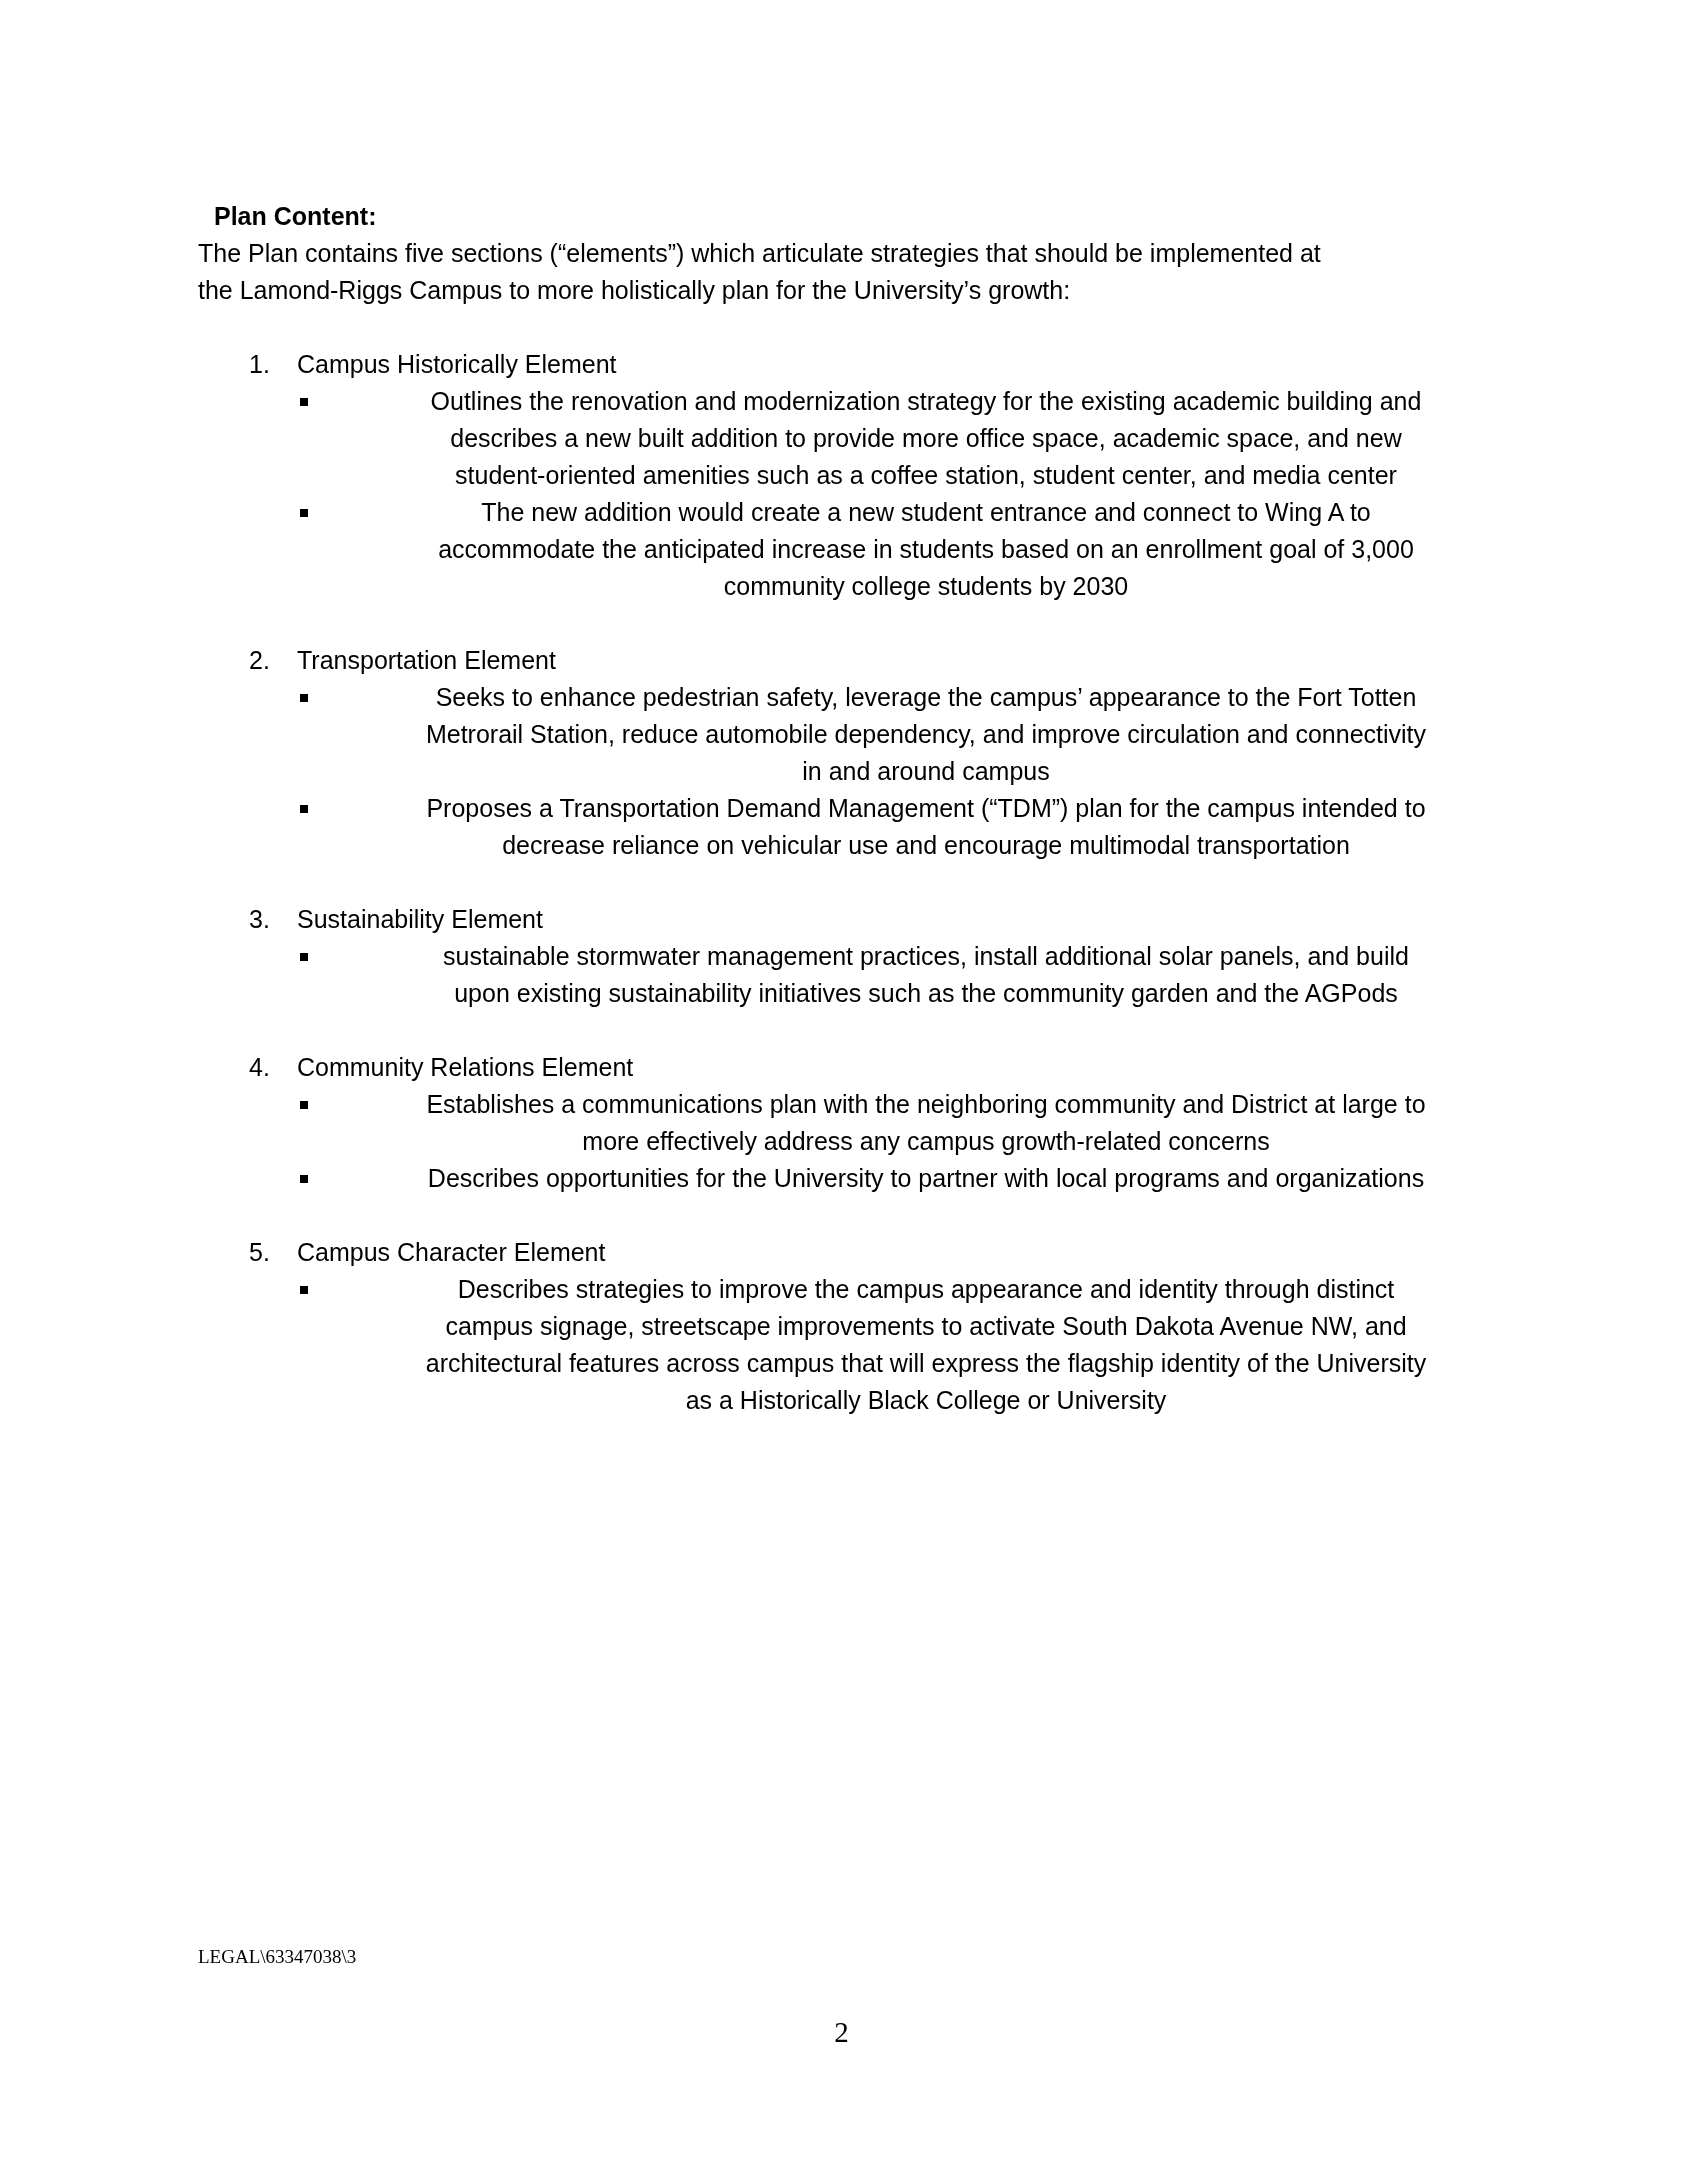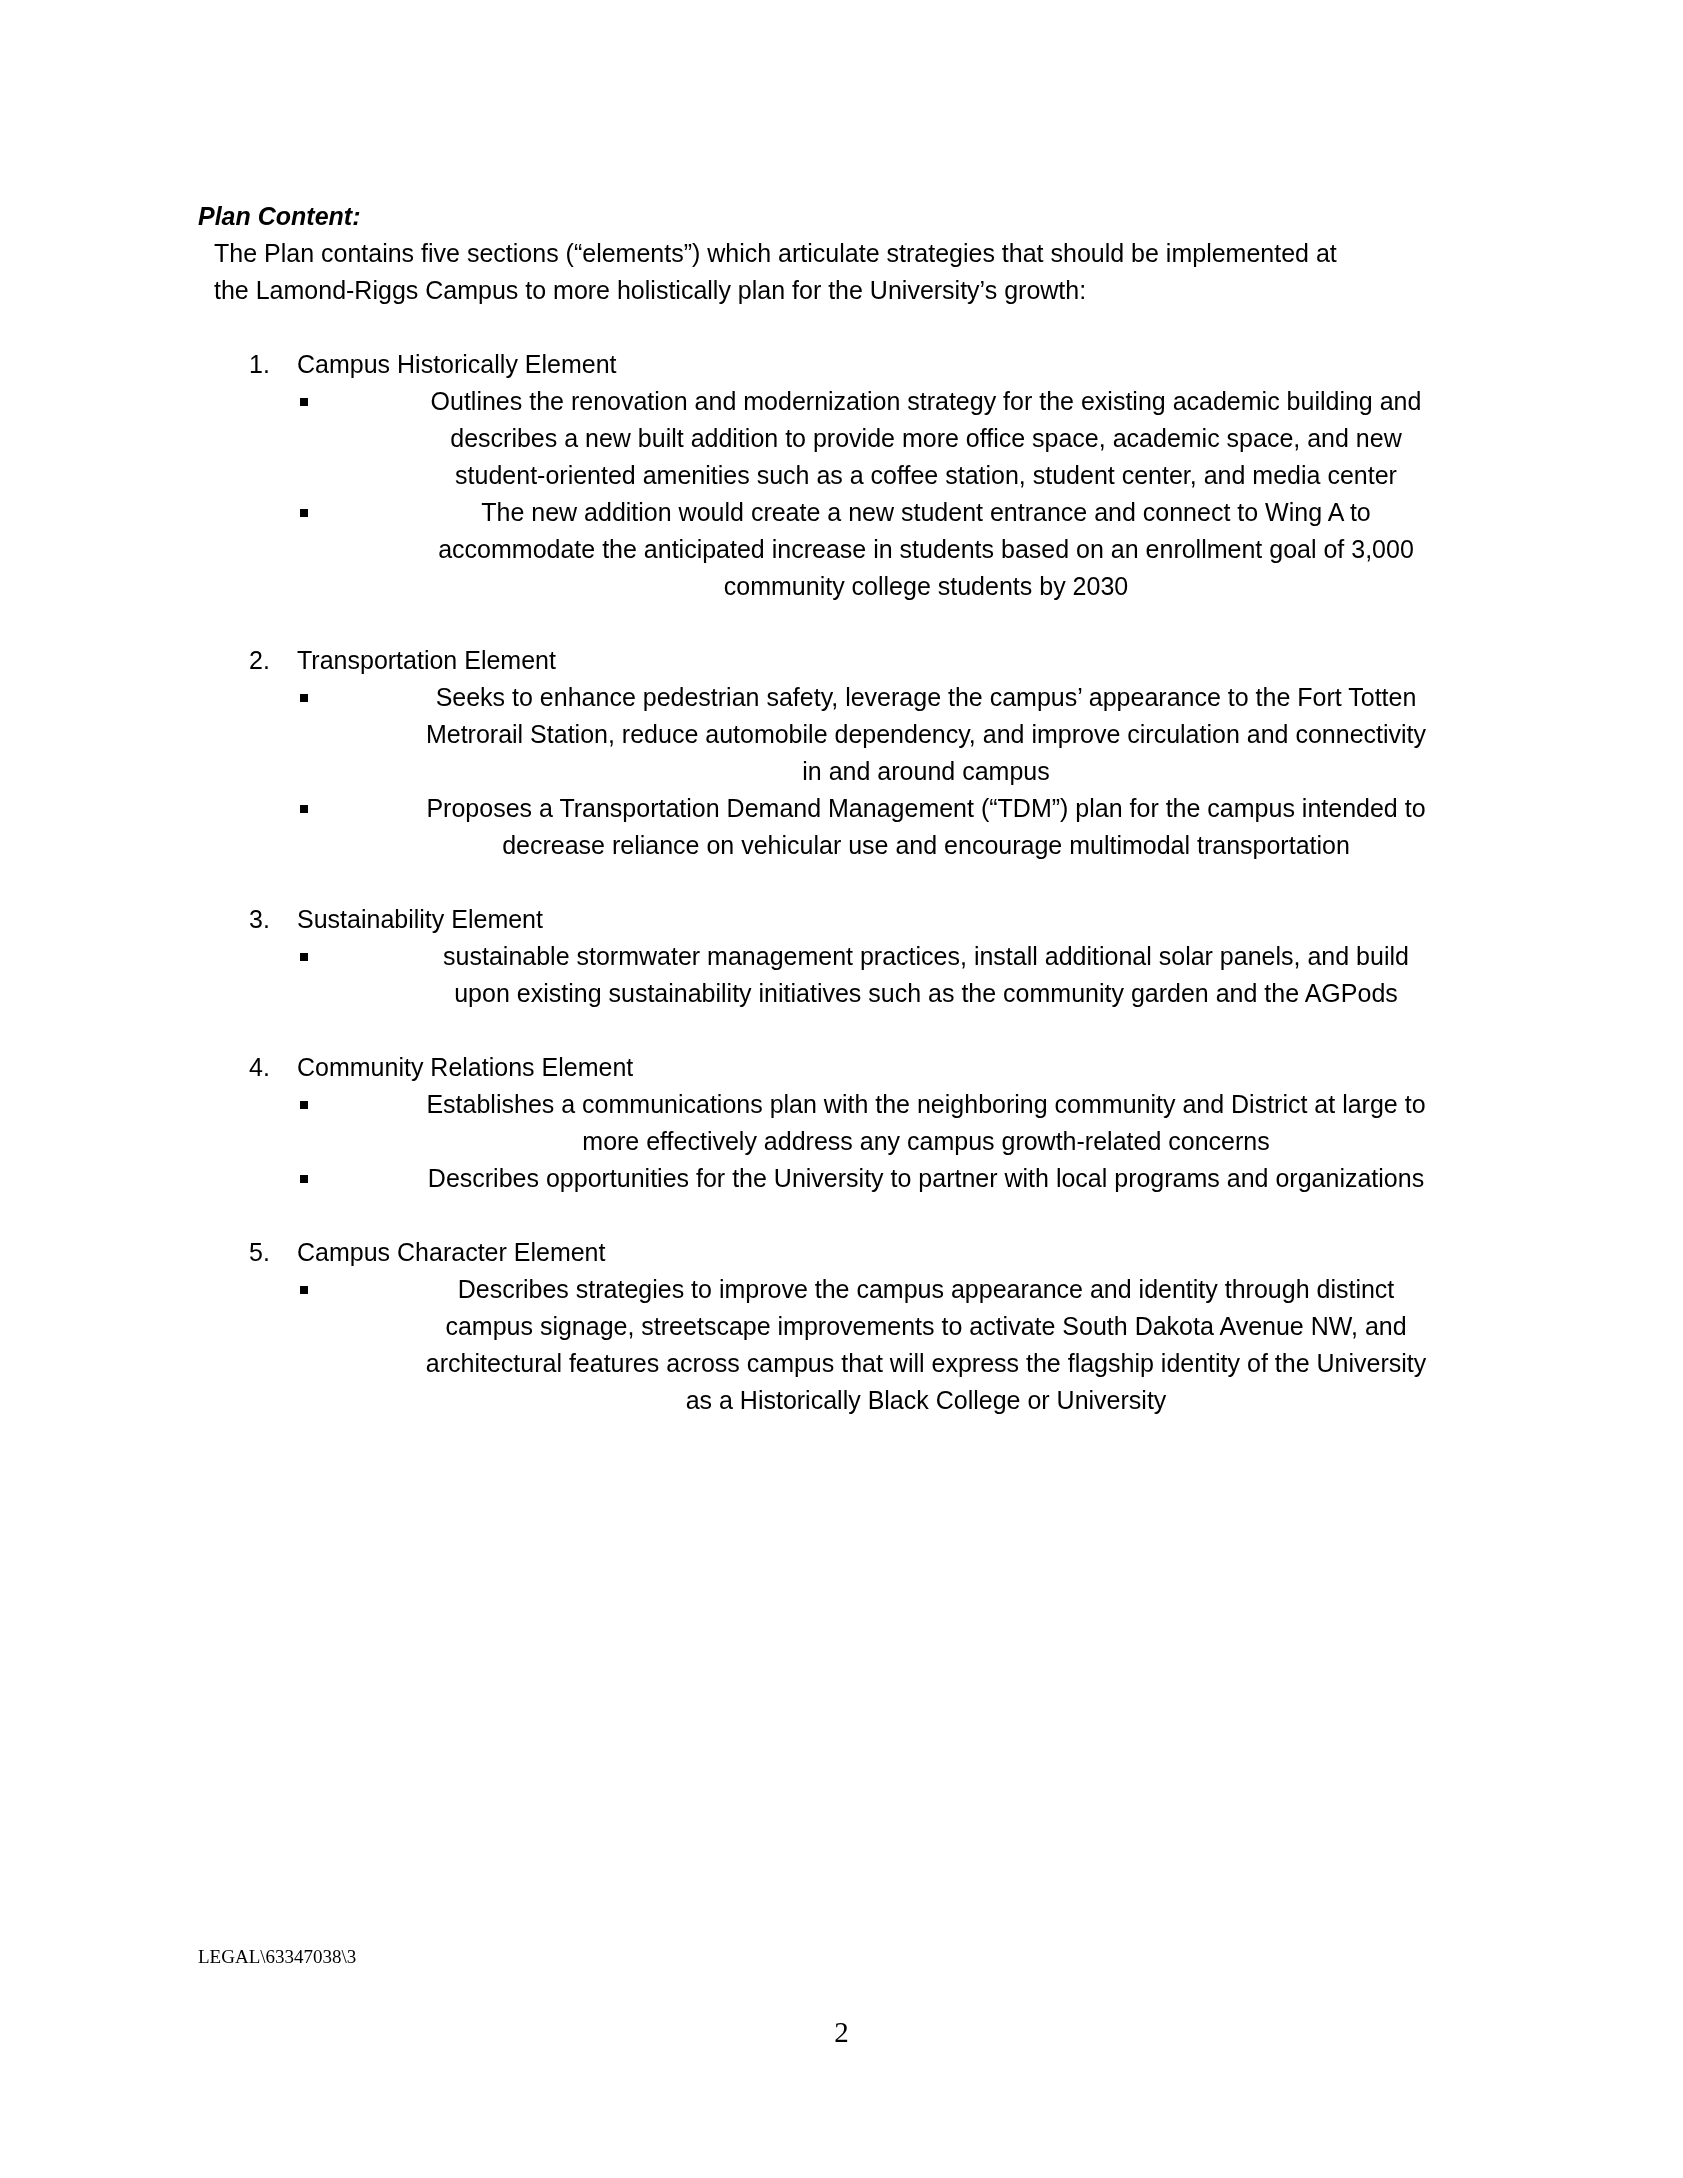--- a/index.html
+++ b/index.html
@@ -26,26 +26,25 @@
     .content {
       position: absolute;
       left: 198px;
       top: 198px;
       width: 1307px;
       font-size: 25px;
       line-height: 37px;
     }
     .heading {
       font-weight: bold;
-      font-style: italic;
       white-space: nowrap;
+      margin-left: 16px;
     }
     .intro-line {
       white-space: nowrap;
-      margin-left: 16px;
     }
     .sections {
       margin-top: 37px;
     }
     .section {
       position: relative;
     }
     .section + .section {
       margin-top: 37px;
     }

